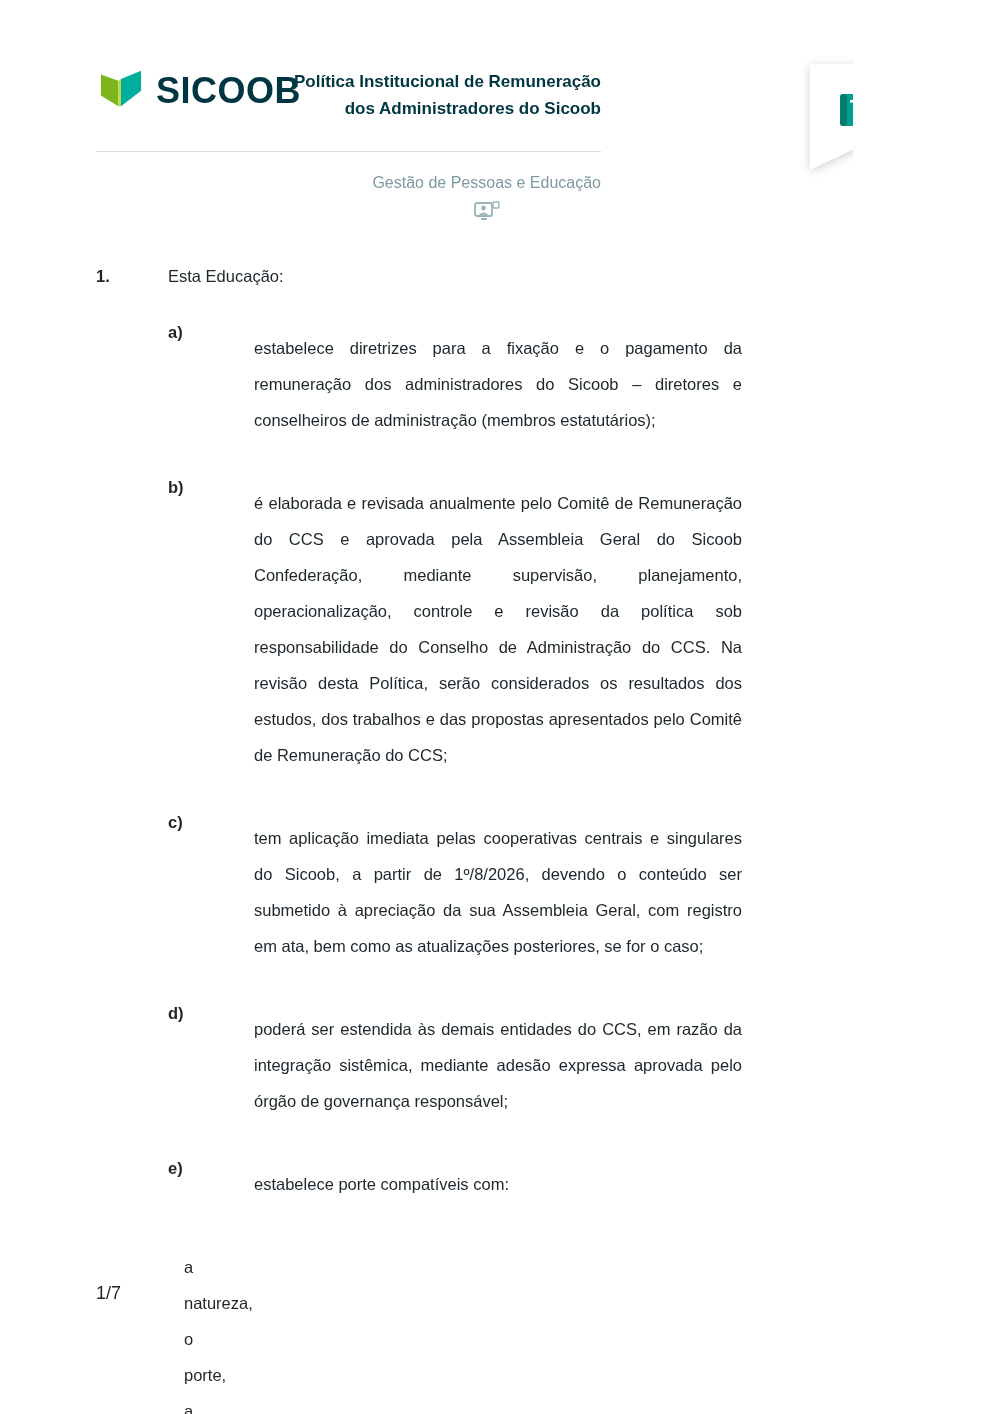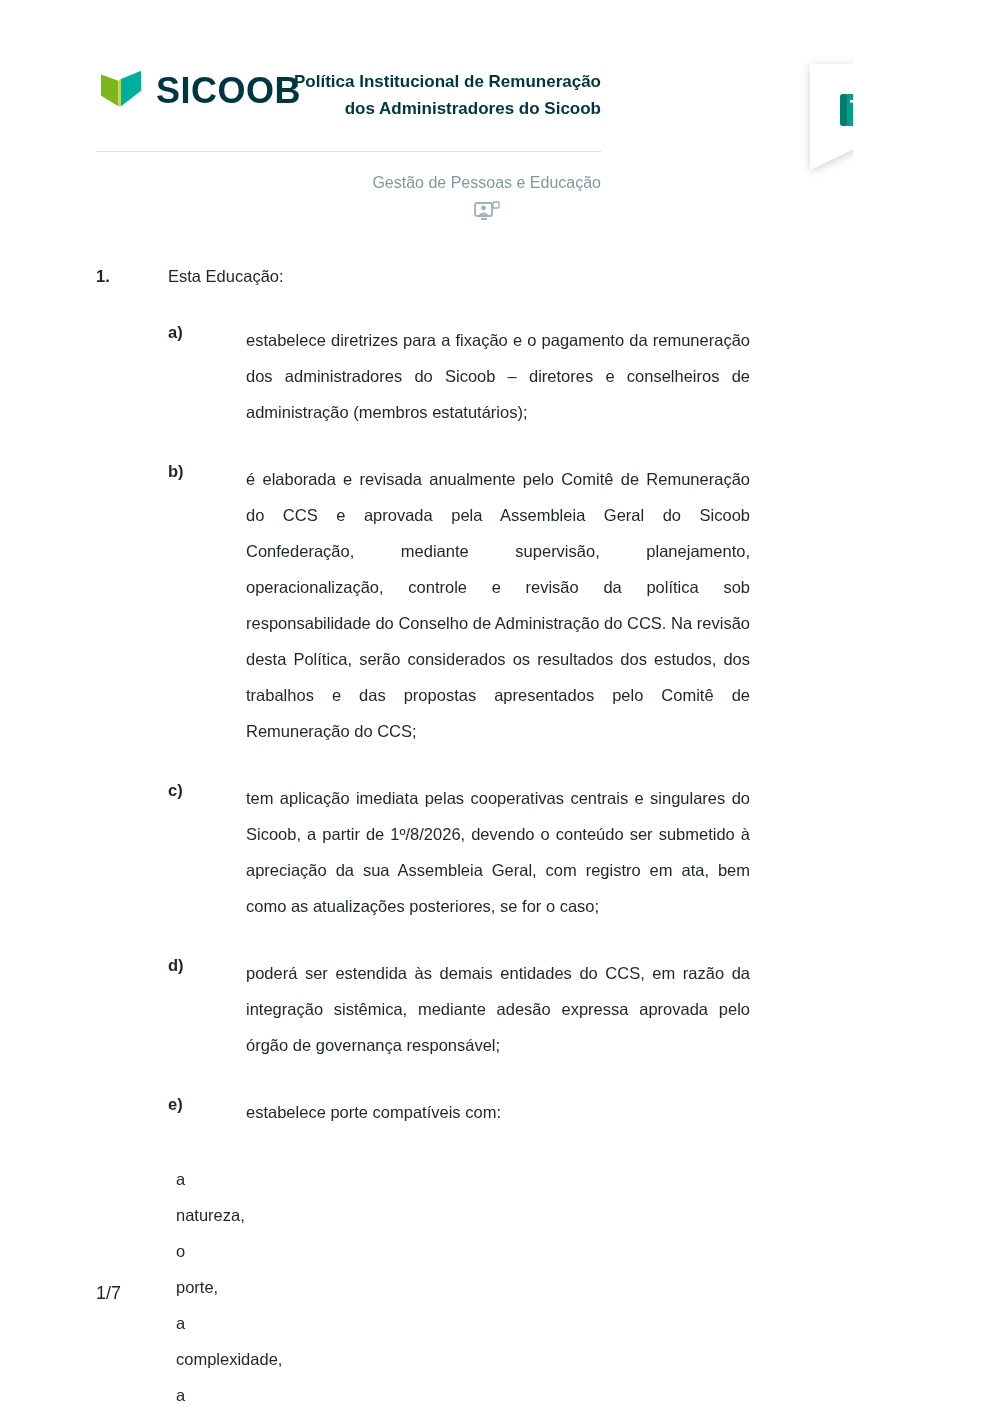--- a/index.html
+++ b/index.html
@@ -39,21 +39,21 @@
     display:flex; justify-content:center; padding-top:18px; box-sizing:border-box;
   }
 
   
   .body { position:absolute; top:258px; left:96px; right:95px; font-size:16.5px; line-height:36px; }
   .section-head { display:flex; margin-bottom:20px; }
   .section-num { width:72px; font-weight:bold; flex:0 0 72px; }
   .items { margin-left:72px; }
   .item { display:grid; grid-template-columns:70px 1fr; margin-bottom:15px; }
   .item-label { font-weight:bold; }
-  .item p { margin:8px; text-align:justify; }
+  .item p { margin:16px; text-align:justify; }
 
   
   .footer {
     position:absolute; left:96px; right:95px; top:1283px;
     display:flex; justify-content:space-between; align-items:flex-end;
   }
   .restrita { color:#00a596; font-weight:bold; font-size:15px; letter-spacing:0.4px; }
   .updated  { color:#00AE9D; font-size:15.5px; margin-top:4px; }
   .page-num { color:#1d262b; font-size:18px; }
 </style>

